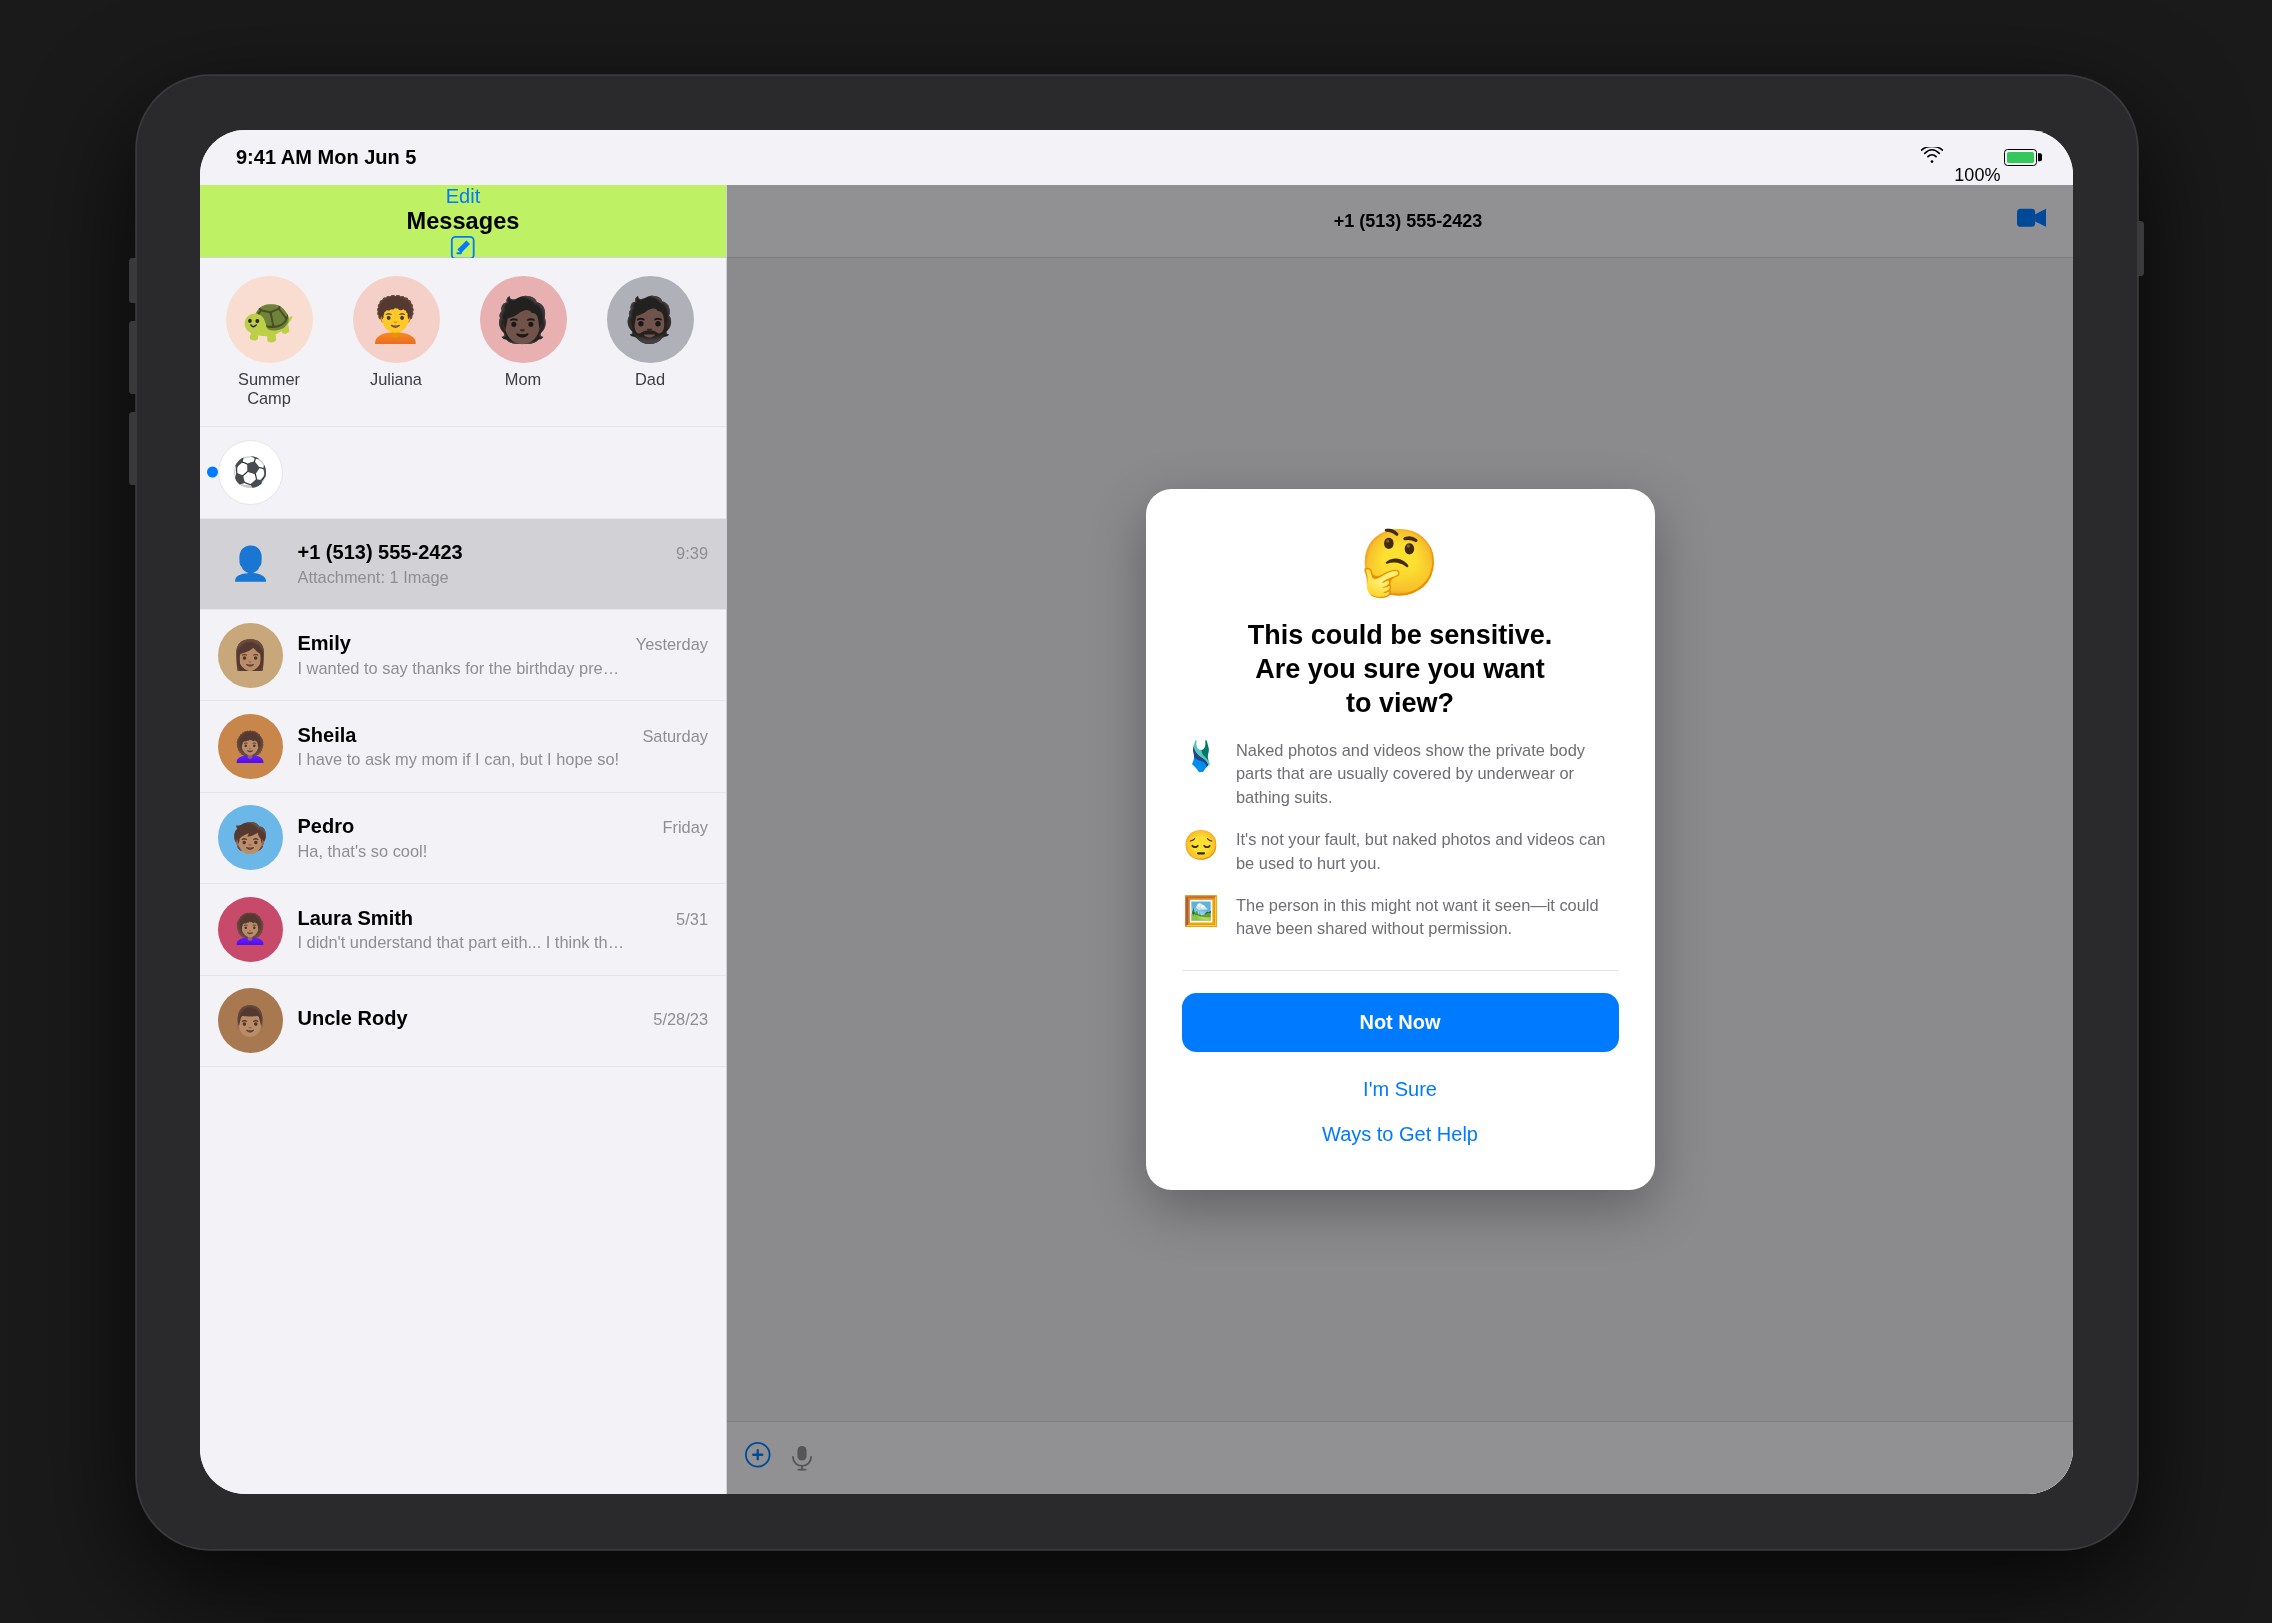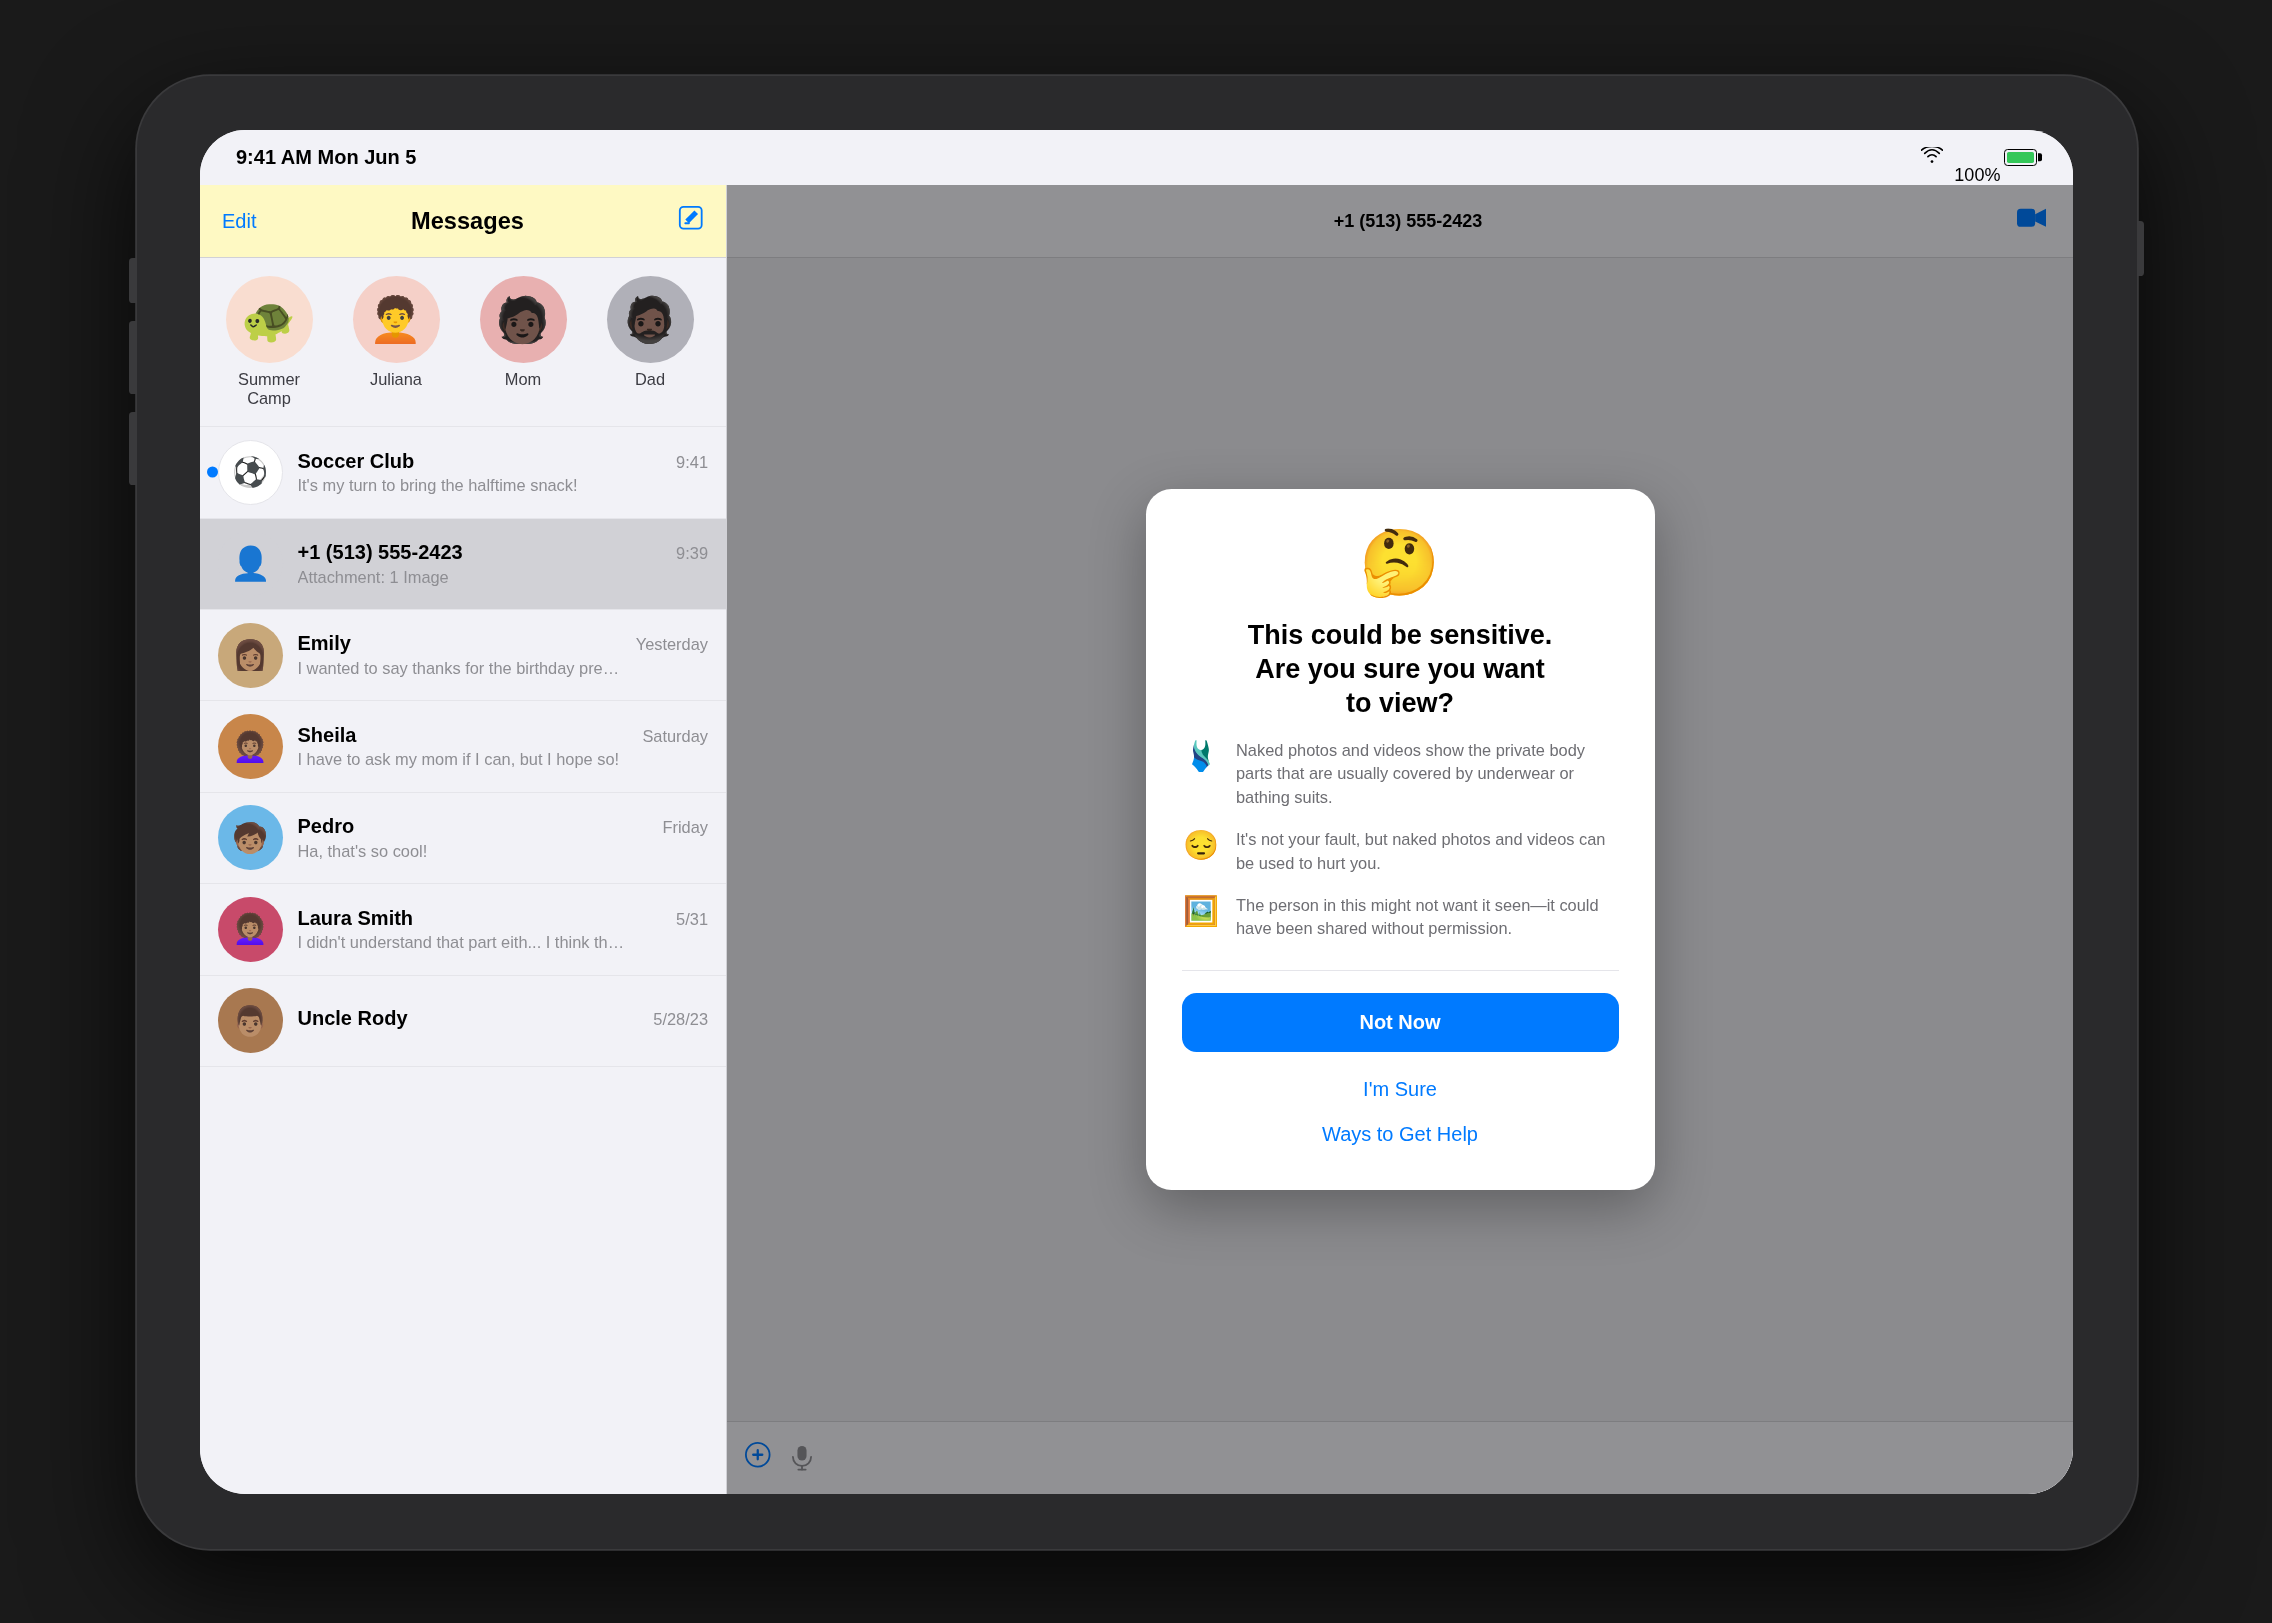--- a/index.html
+++ b/index.html
@@ -162,26 +162,27 @@
       background: #f2f2f7;
       border-right: 0.9px solid #d1d1d6;
       display: flex;
       flex-direction: column;
       position: relative;
     }
 
     
     .messages-header {
       height: 73px;
-      background: #fef9c3;
+      background: #bef264;
       display: flex;
       align-items: center;
       justify-content: space-between;
       padding: 0 22px;
       border-bottom: 0.9px solid #d1d1d6;
+      flex-direction: column;
     }
 
     .edit-btn {
       color: #007aff;
       font-size: 20px;
       font-weight: 400;
       background: none;
       border: none;
       cursor: pointer;
     }
@@ -552,27 +553,20 @@
             <div class="contact-avatar" style="background:#b0b0b8;">🧔🏿</div>
             <span class="contact-name">Dad</span>
           </div>
         </div>
 
         <div class="message-list">
 
           <div class="message-item" style="position:relative;">
             <div style="position:absolute;left:7.3px;top:50%;transform:translateY(-50%);width:11px;height:11px;background:#007aff;border-radius:50%;"></div>
             <div class="msg-avatar" style="background:#fff;border:0.9px solid #e5e5ea;">⚽</div>
-            <div class="msg-content">
-              <div class="msg-top">
-                <span class="msg-name">Soccer Club</span>
-                <span class="msg-time">9:41</span>
-              </div>
-              <div class="msg-preview">It's my turn to bring the halftime snack!</div>
-            </div>
           </div>
 
           <div class="message-item selected">
             <div class="msg-avatar generic-avatar" style="font-size:33px;">👤</div>
             <div class="msg-content">
               <div class="msg-top">
                 <span class="msg-name">+1 (513) 555-2423</span>
                 <span class="msg-time">9:39</span>
               </div>
               <div class="msg-preview">Attachment: 1 Image</div>

